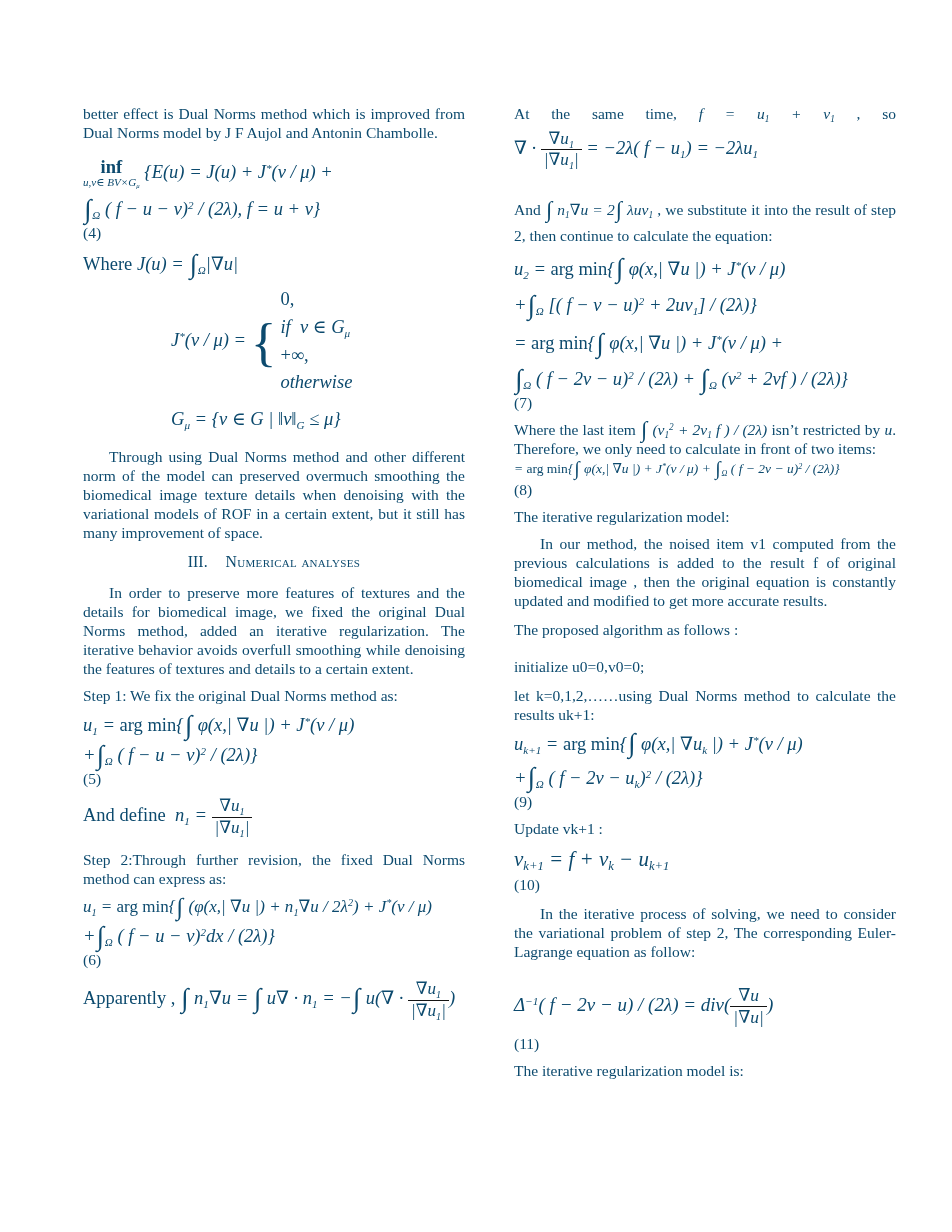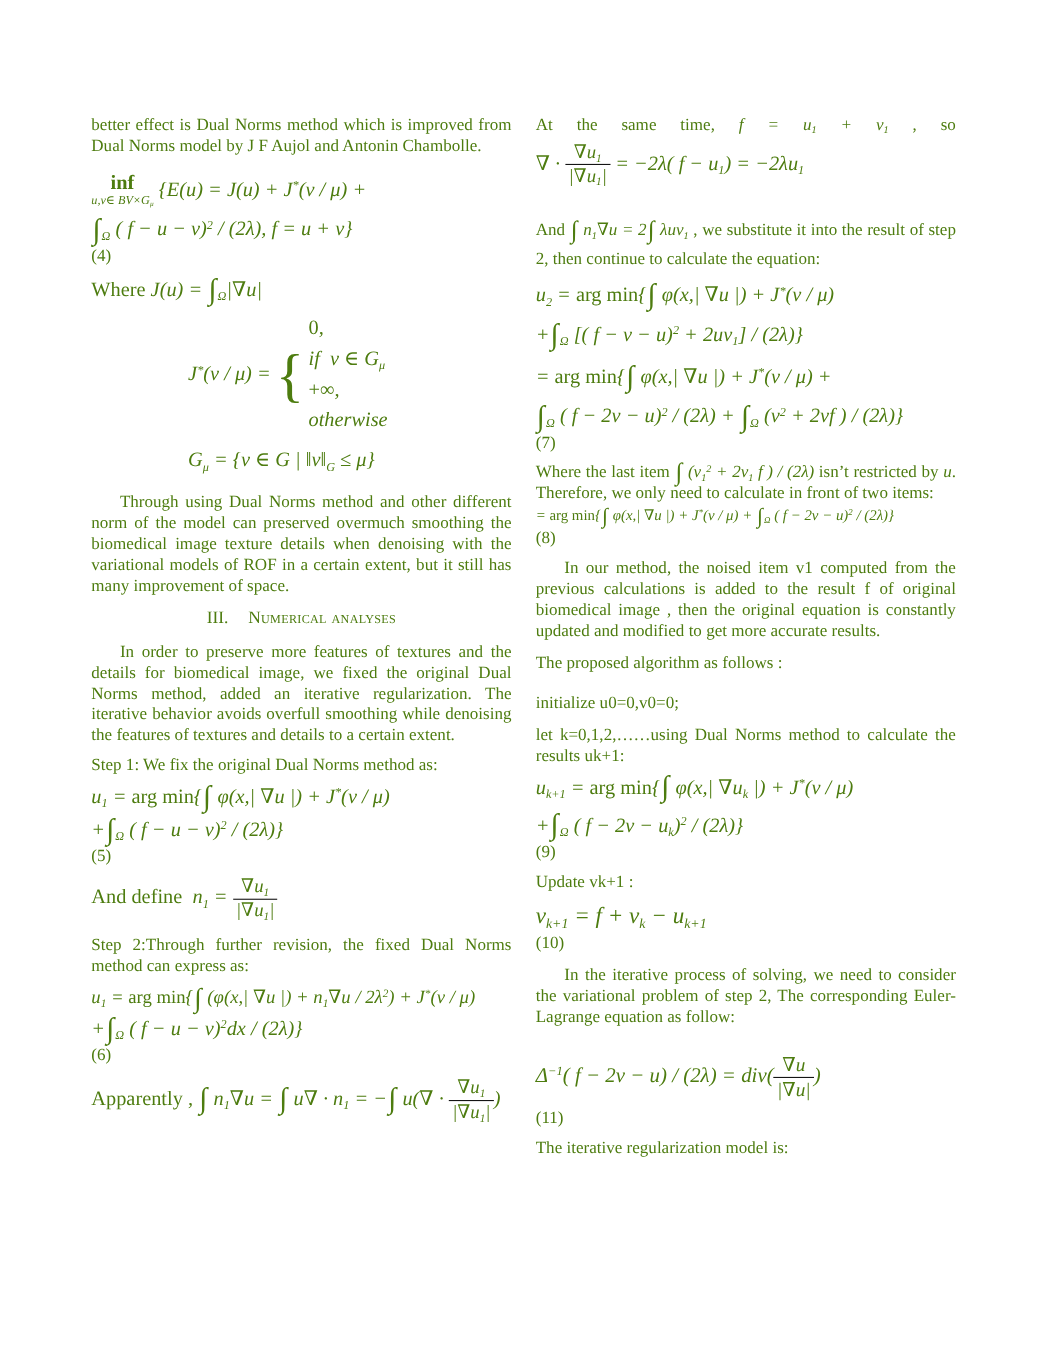--- a/index.html
+++ b/index.html
@@ -1,27 +1,27 @@
 <!DOCTYPE html>
 <html><head>
 <meta charset="utf-8">
 <style>
   html,body{margin:0;padding:0;background:#e8e8e8;}
   .page{
     position:relative;
     width:952px;height:1232px;
     background:#ffffff;
-    color:#4d7c0f;
+    color:#0c4a6e;
     font-family:"Liberation Serif","DejaVu Serif",serif;
     overflow:hidden;
     margin:0 auto;
   }
   .col{position:absolute;top:104px;}
   .col-left{left:83px;width:382px;}
-  .col-right{left:487px;width:382px;}
+  .col-right{left:514px;width:382px;}
 
   .bt{font-size:15.5px;line-height:19px;text-align:justify;margin:0 0 14px;}
   .bt.tight{margin:0 0 8px;}
   .indent{text-indent:26px;}
   .jl{text-align:justify;text-align-last:justify;margin:0 0 6px;}
 
   .eq{font-style:italic;font-size:18.5px;line-height:1.3;margin:0 0 8px;text-align:left;}
   .eq.cont{margin:0 0 2px;}
   .eq.big{font-size:21px;}
   .eq.small{font-size:13.5px;margin:0 0 2px;}
@@ -109,20 +109,21 @@
     <div class="eq" style="margin-bottom:12px;">u<sub>2</sub> = <span class="rm">arg min</span>{<span class="ig">∫</span> φ(x,| ∇u |) + J<sup>*</sup>(v / μ)</div>
     <div class="eq" style="margin-bottom:14px;">+<span class="ig">∫</span><sub>Ω</sub> [( f − v − u)<sup>2</sup> + 2uv<sub>1</sub>] / (2λ)}</div>
     <div class="eq" style="margin-bottom:12px;">= <span class="rm">arg min</span>{<span class="ig">∫</span> φ(x,| ∇u |) + J<sup>*</sup>(v / μ) +</div>
     <div class="eq cont"><span class="ig">∫</span><sub>Ω</sub> ( f − 2v − u)<sup>2</sup> / (2λ) + <span class="ig">∫</span><sub>Ω</sub> (v<sup>2</sup> + 2vf ) / (2λ)}</div>
     <div class="lbl" style="margin-bottom:8px;">(7)</div>
 
     <p class="bt" style="margin-bottom:2px;">Where the last item <span class="m"><span class="ig">∫</span> (v<sub>1</sub><sup>2</sup> + 2v<sub>1</sub> f ) / (2λ)</span> isn’t restricted by <span class="m">u</span>. Therefore, we only need to calculate in front of two items:</p>
     <div class="eq small">= <span class="rm">arg min</span>{<span class="ig">∫</span> φ(x,| ∇u |) + J<sup>*</sup>(v / μ) + <span class="ig">∫</span><sub>Ω</sub> ( f − 2v − u)<sup>2</sup> / (2λ)}</div>
     <div class="lbl" style="margin-bottom:8px;">(8)</div>
 
+    <p class="bt tight">The iterative regularization model:</p>
 
     <p class="bt indent" style="margin-bottom:10px;">In our method, the noised item v1 computed from the previous calculations is added to the result f of original biomedical image , then the original equation is constantly updated and modified to get more accurate results.</p>
 
     <p class="bt" style="margin-bottom:18px;">The proposed algorithm as follows :</p>
 
     <p class="bt" style="margin-bottom:10px;">initialize  u0=0,v0=0;</p>
 
     <p class="bt tight">let k=0,1,2,……using Dual Norms method to calculate the results uk+1:</p>
 
     <div class="eq" style="margin-bottom:10px;">u<sub>k+1</sub> = <span class="rm">arg min</span>{<span class="ig">∫</span> φ(x,| ∇u<sub>k</sub> |) + J<sup>*</sup>(v / μ)</div>

